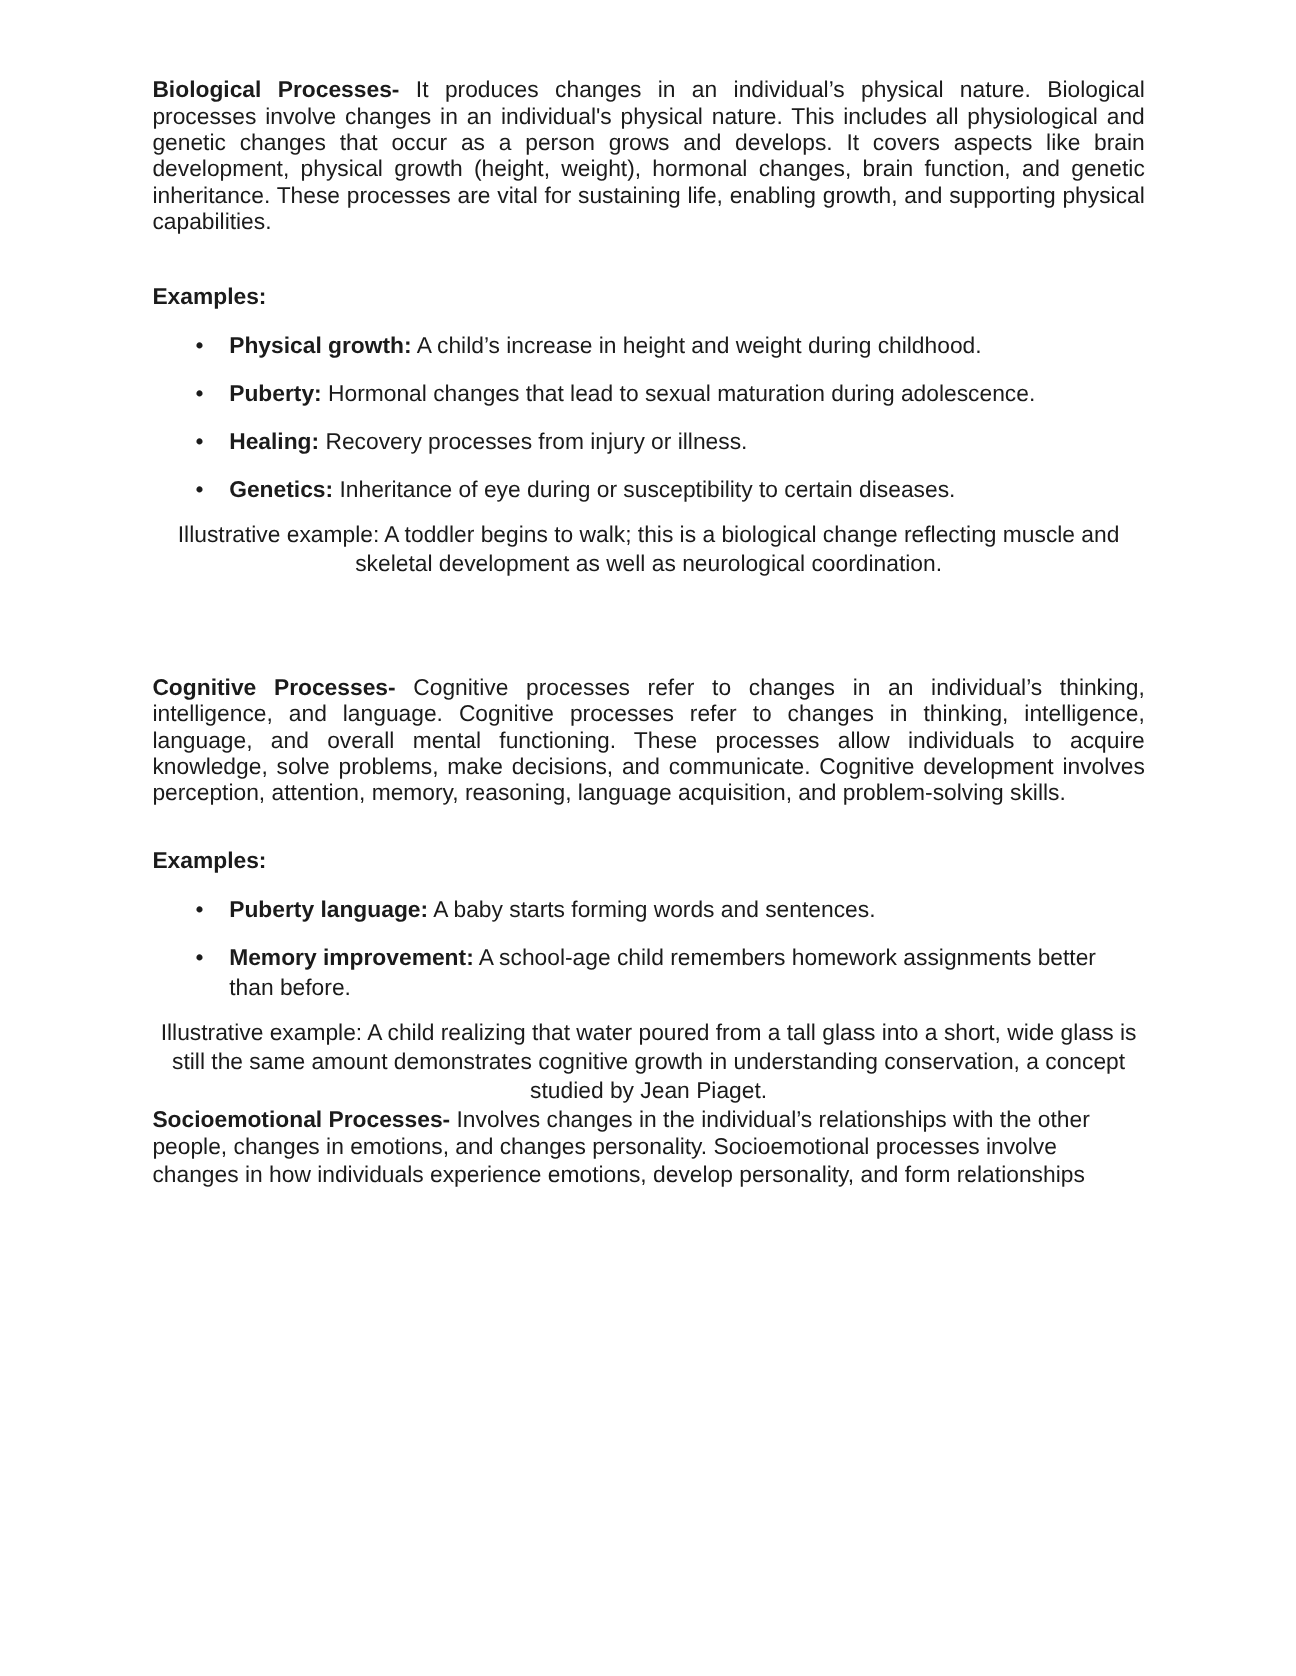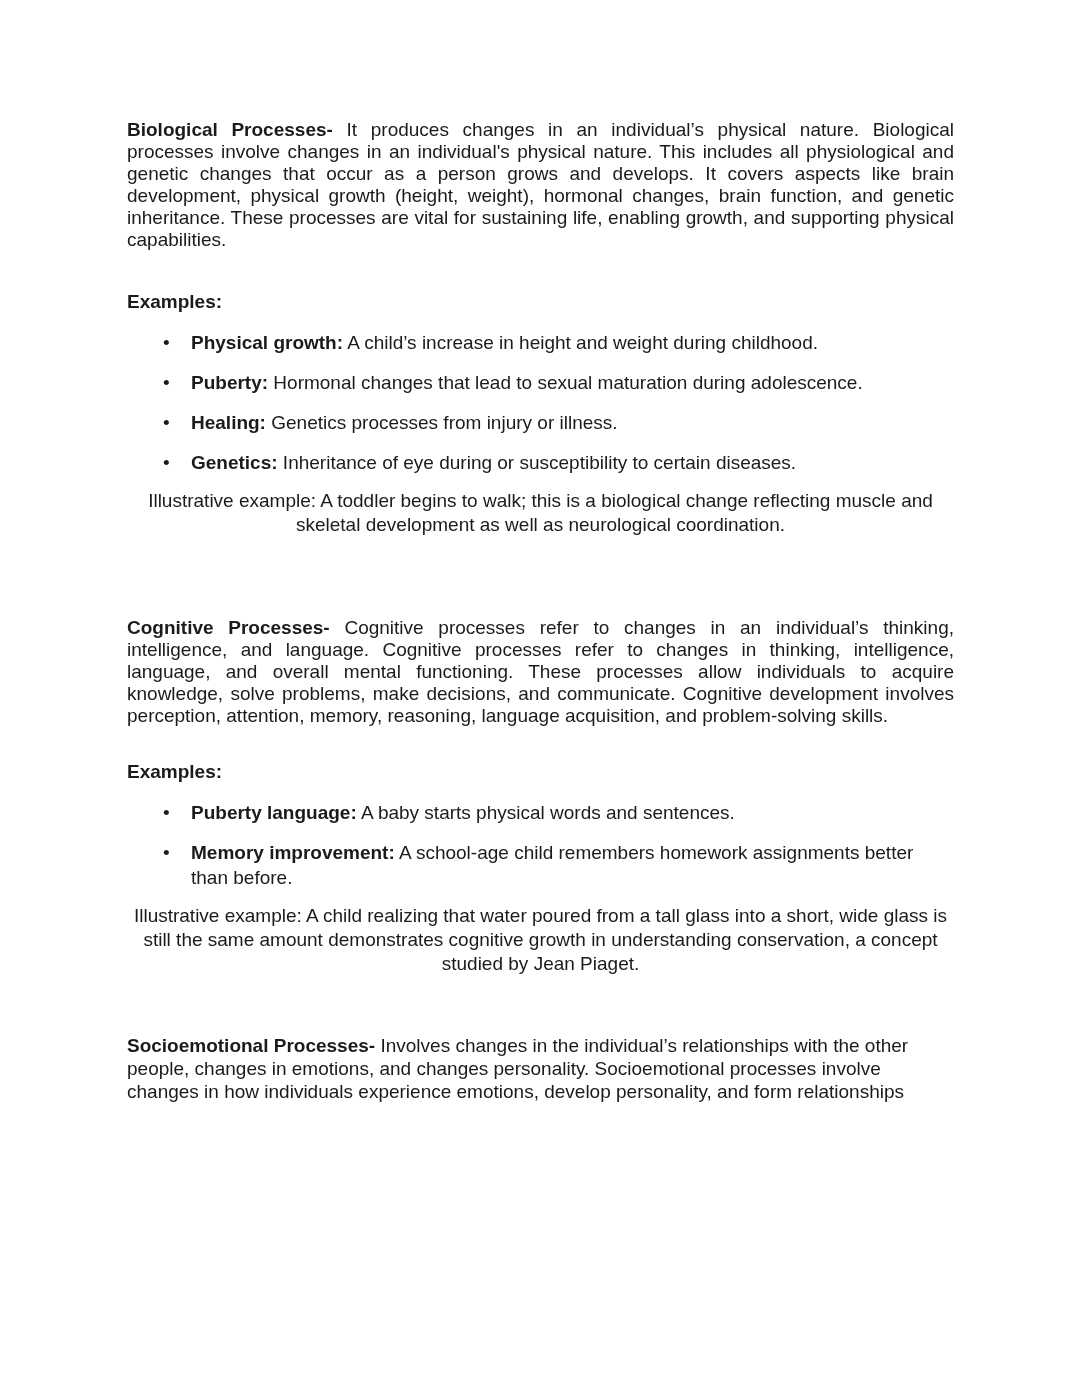--- a/index.html
+++ b/index.html
@@ -11,21 +11,21 @@
     width: 1080px;
     height: 1397px;
     font-family: "Liberation Sans", sans-serif;
     color: #1b1b1b;
     overflow: hidden;
   }
   .page {
     box-sizing: border-box;
     width: 1080px;
     height: 1397px;
-    padding: 119px 126px 40px 127px;
+    padding: 65px 126px 40px 127px;
     background: #ffffff;
   }
   .para {
     font-size: 19px;
     line-height: 22px;
     text-align: justify;
     margin: 0;
   }
   .para-left {
     font-size: 19px;
@@ -70,49 +70,49 @@
   .term {
     font-weight: bold;
   }
   .illustrative {
     font-size: 19px;
     line-height: 24px;
     text-align: center;
     margin: 14px 0 0 0;
   }
   .section-cognitive .para { margin-top: 80px; }
-  .section-socioemotional .para-left { margin-top: 58px; }
+  .section-socioemotional .para-left { }
 </style>
 </head>
 <body>
 
 <div class="page">
 
   <section class="section-biological">
     <p class="para"><span class="lead">Biological Processes-</span><span> It produces changes in an individual’s physical nature. Biological processes involve changes in an individual's physical nature. This includes all physiological and genetic changes that occur as a person grows and develops. It covers aspects like brain development, physical growth (height, weight), hormonal changes, brain function, and genetic inheritance. These processes are vital for sustaining life, enabling growth, and supporting physical capabilities.</span></p>
 
     <p class="examples-label">Examples:</p>
 
     <ul class="bullets">
       <li><span class="term">Physical growth:</span><span> A child’s increase in height and weight during childhood.</span></li>
       <li><span class="term">Puberty:</span><span> Hormonal changes that lead to sexual maturation during adolescence.</span></li>
-      <li><span class="term">Healing:</span><span> Genetics processes from injury or illness.</span></li>
+      <li><span class="term">Healing:</span><span> Recovery processes from injury or illness.</span></li>
       <li><span class="term">Genetics:</span><span> Inheritance of eye during or susceptibility to certain diseases.</span></li>
     </ul>
 
     <p class="illustrative">Illustrative example: A toddler begins to walk; this is a biological change reflecting muscle and skeletal development as well as neurological coordination.</p>
   </section>
 
   <section class="section-cognitive">
     <p class="para"><span class="lead">Cognitive Processes-</span><span> Cognitive processes refer to changes in an individual’s thinking, intelligence, and language. Cognitive processes refer to changes in thinking, intelligence, language, and overall mental functioning. These processes allow individuals to acquire knowledge, solve problems, make decisions, and communicate. Cognitive development involves perception, attention, memory, reasoning, language acquisition, and problem-solving skills.</span></p>
 
     <p class="examples-label second">Examples:</p>
 
     <ul class="bullets">
-      <li><span class="term">Puberty language:</span><span> A baby starts physical words and sentences.</span></li>
+      <li><span class="term">Puberty language:</span><span> A baby starts forming words and sentences.</span></li>
       <li><span class="term">Memory improvement:</span><span> A school-age child remembers homework assignments better than before.</span></li>
     </ul>
 
     <p class="illustrative">Illustrative example: A child realizing that water poured from a tall glass into a short, wide glass is still the same amount demonstrates cognitive growth in understanding conservation, a concept studied by Jean Piaget.</p>
   </section>
 
   <section class="section-socioemotional">
     <p class="para-left"><span class="lead">Socioemotional Processes-</span><span> Involves changes in the individual’s relationships with the other people, changes in emotions, and changes personality. Socioemotional processes involve changes in how individuals experience emotions, develop personality, and form relationships</span></p>
   </section>
 

